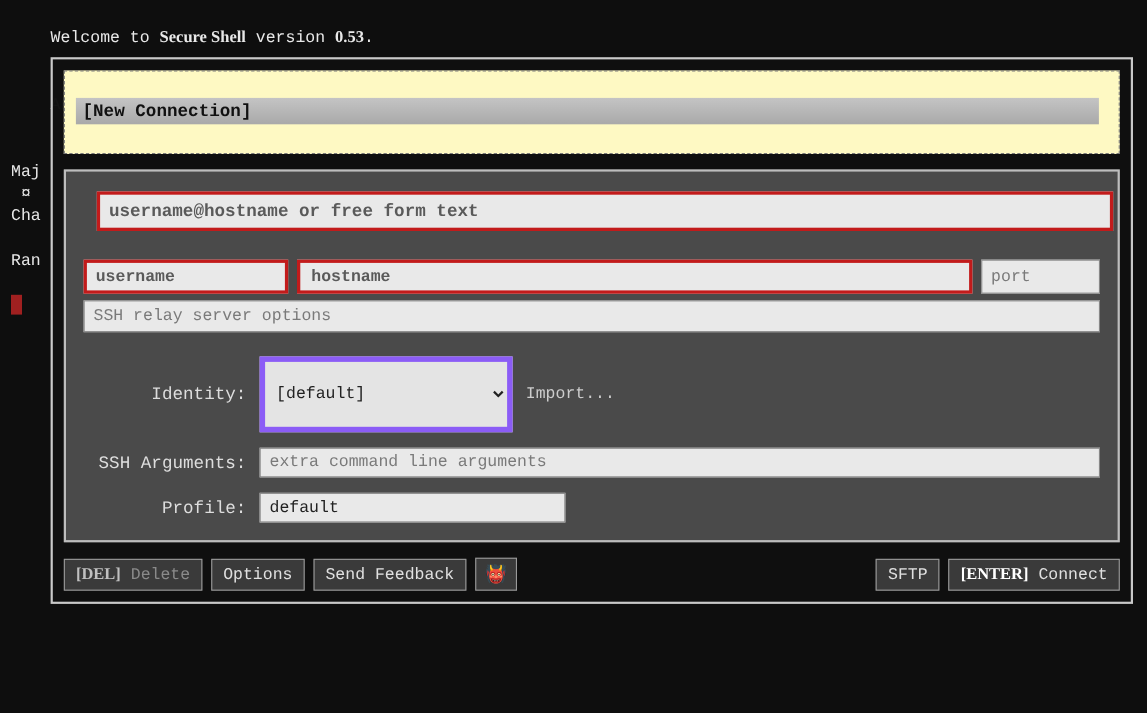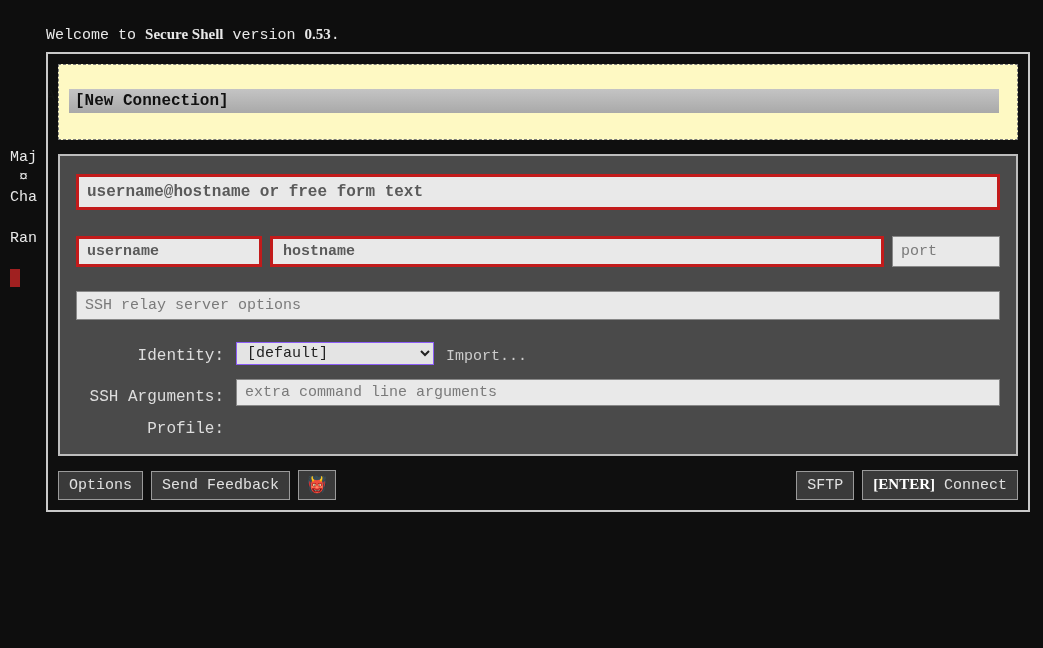--- a/index.html
+++ b/index.html
@@ -54,20 +54,21 @@
 
     .field-full {
       width: 100%;
       background: #e9e9e9;
       border: 3px solid #c21b1b;
       color: #222;
       font: inherit;
       font-weight: bold;
       padding: 6px 8px;
       font-size: 16px;
+      margin-left: 12px;
     }
     .field-full::placeholder { color:#5a5a5a; font-weight:bold; }
 
     .row {
       display: flex;
       gap: 8px;
       margin-top: 26px;
     }
     .field {
       background: #e9e9e9;
@@ -81,49 +82,49 @@
     .field::placeholder { color:#5a5a5a; font-weight:bold; }
     .field.plain { border: 1px solid #888; font-weight:normal; }
     .field.plain::placeholder { color:#7a7a7a; font-weight:normal; }
 
     .f-username { width: 186px; }
     .f-hostname { flex: 1; padding-left: 10px; }
     .f-port { width: 108px; border: 1px solid #888; font-weight:normal; }
     .f-port::placeholder { color:#7a7a7a; font-weight:normal; }
 
     .f-relay {
-      margin-top: 24px;
+      margin-top: 6px;
       width: 100%;
       background: #e9e9e9;
       border: 1px solid #888;
       font: inherit;
       padding: 5px 8px;
     }
     .f-relay::placeholder { color:#7a7a7a; }
 
     .form-row {
       display: flex;
-      align-items: flex-end;
+      align-items: center;
       margin-top: 22px;
       gap: 12px;
     }
     .form-row + .form-row { margin-top: 14px; }
     .label {
       width: 148px;
       text-align: right;
       color: #ddd;
       font-size: 16px;
     }
     select {
       font: inherit;
       background: #e4e4e4;
       color: #222;
-      border: 1px solid #8b5cf6;
-      padding: 1px 6px;
-      width: 198px;
+      border: 5px solid #8b5cf6;
+      padding: 20px 6px;
+      width: 230px;
     }
     .import-link { color:#ccc; }
     .f-args { flex: 1; }
     .f-profile { width: 278px; }
 
     .button-bar {
       display: flex;
       gap: 8px;
       margin-top: 14px;
       align-items: center;
@@ -189,25 +190,29 @@
       <span class="import-link">Import...</span>
     </div>
 
     <div class="form-row">
       <div class="label">SSH Arguments:</div>
       <input class="field plain f-args" type="text" placeholder="extra command line arguments" style="">
     </div>
 
     <div class="form-row">
       <div class="label">Profile:</div>
+      <input class="field plain f-profile" type="text" value="default" style="">
     </div>
 
   </div>
 
   <div class="button-bar">
+    <button class="btn dimmed">
+      <span class="bold">[DEL]</span><span> Delete</span>
+    </button>
     <button class="btn">Options</button>
     <button class="btn">Send Feedback</button>
     <button class="btn icon"><span class="ogre-icon">👹</span></button>
     <div class="spacer"></div>
     <button class="btn">SFTP</button>
     <button class="btn">
       <span class="bold">[ENTER]</span><span> Connect</span>
     </button>
   </div>
 

